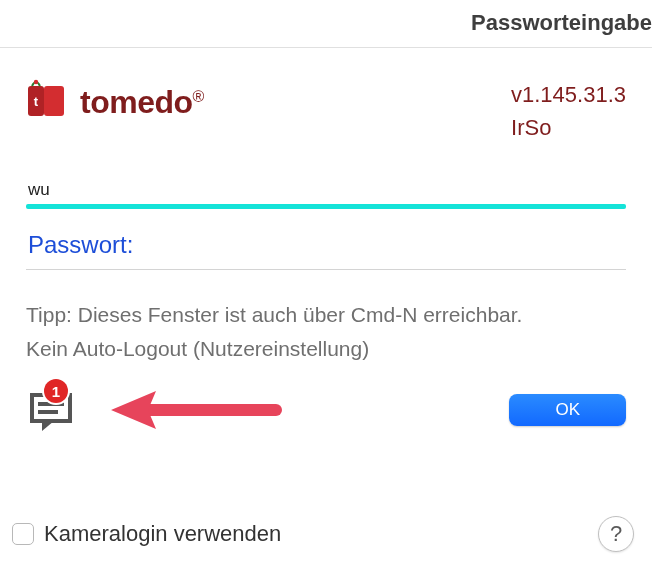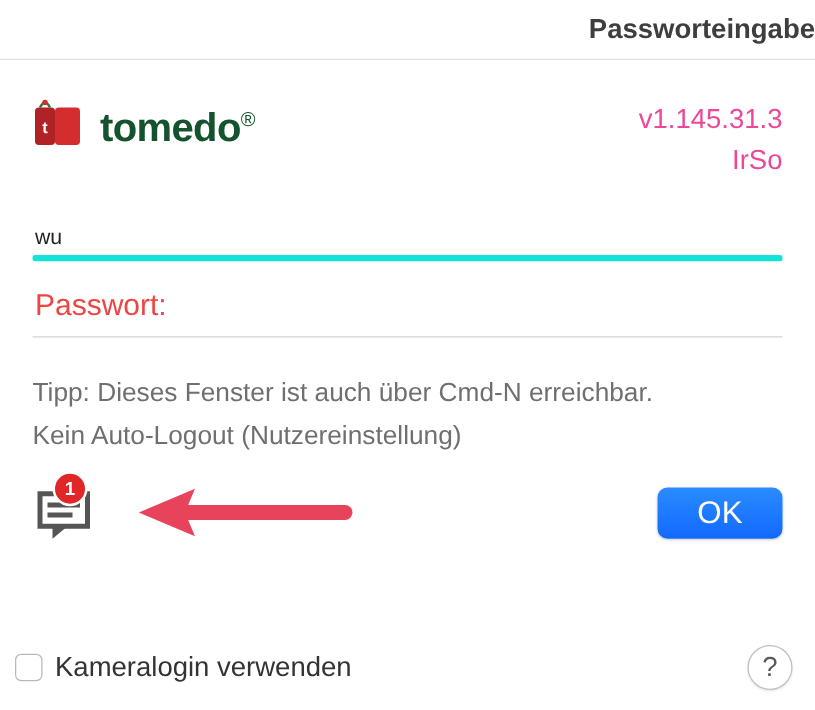--- a/index.html
+++ b/index.html
@@ -30,33 +30,33 @@
     align-items: flex-start;
   }
   .logo-block {
     display: flex;
     align-items: center;
     gap: 10px;
   }
   .brand {
     font-size: 32px;
     font-weight: 700;
-    color: #14532d;
+    color: #7f1d1d;
     letter-spacing: -0.5px;
   }
   .brand sup {
     font-size: 16px;
     font-weight: 400;
     vertical-align: top;
     position: relative;
     top: 4px;
   }
   .version-block {
-    text-align: right;
-    color: #ec4899;
+    text-align: left;
+    color: #7f1d1d;
     font-size: 22px;
     line-height: 1.5;
   }
   .fields {
     margin-top: 32px;
   }
   .username-field {
     border: none;
     outline: none;
     width: 100%;
@@ -68,21 +68,21 @@
   }
   .underline-active {
     height: 5px;
     background: #14e3d8;
     border-radius: 2px;
     margin-top: -2px;
   }
   .password-row {
     margin-top: 18px;
     font-size: 24px;
-    color: #ef4444;
+    color: #1d4ed8;
     border-bottom: 1px solid #d4d4d4;
     padding: 4px 2px 10px 2px;
   }
   .info-block {
     margin-top: 28px;
     color: #6f6f6f;
     font-size: 21px;
     line-height: 1.6;
   }
   .action-row {
@@ -109,22 +109,22 @@
     font-weight: 700;
     display: flex;
     align-items: center;
     justify-content: center;
     z-index: 2;
     box-shadow: 0 0 0 2px #fff;
   }
   .ok-button {
     background: linear-gradient(#2a8bff, #1269ff);
     color: #fff;
-    font-size: 25px;
-    padding: 6px 32px;
+    font-size: 17px;
+    padding: 6px 46px;
     border: none;
     border-radius: 8px;
     box-shadow: 0 1px 2px rgba(0,0,0,0.2);
     cursor: pointer;
   }
   .arrow-annot {
     position: absolute;
     left: 80px;
     width: 180px;
     pointer-events: none;

